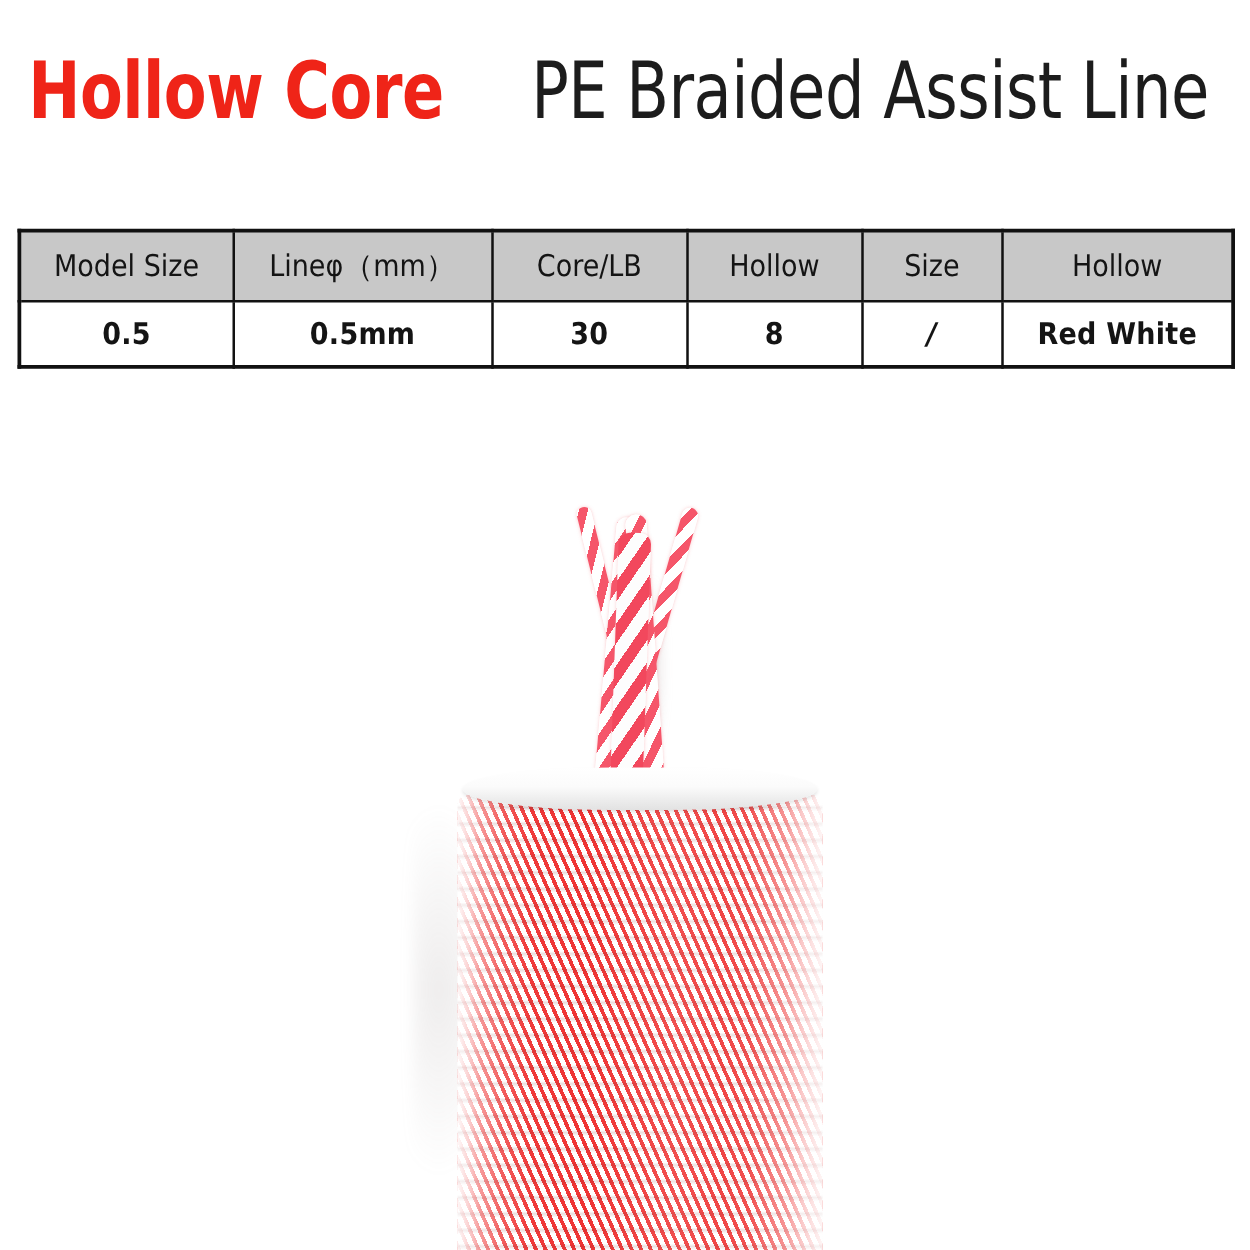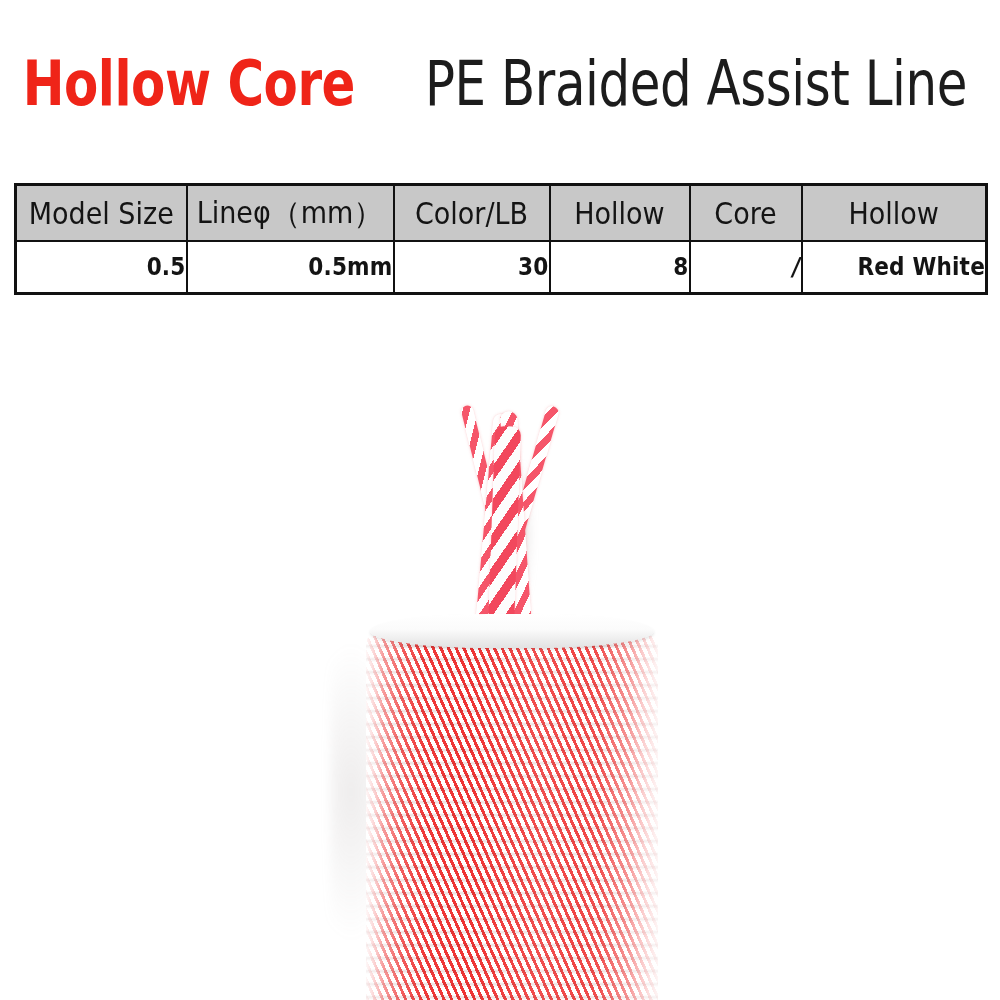--- a/index.html
+++ b/index.html
@@ -12,21 +12,21 @@
     height: 1000px;
     position: relative;
     overflow: hidden;
     font-family: "Liberation Sans", sans-serif;
   }
 
   
   .title-bar {
     position: absolute;
     left: 0;
-    top: 52px;
+    top: 41px;
     width: 1000px;
     text-align: right;
     white-space: nowrap;
     line-height: 1;
   }
   .title-part {
     display: inline-block;
     font-family: "Liberation Sans Narrow", "DejaVu Sans Condensed", "Liberation Sans", sans-serif;
     font-size: 63px;
     letter-spacing: -0.5px;
@@ -69,31 +69,30 @@
     text-align: center;
     vertical-align: middle;
     padding: 0;
     color: #141414;
   }
   table.spec-table thead th {
     background: #c8c8c8;
     height: 54px;
     font-weight: normal;
     font-family: "Liberation Sans Narrow", "DejaVu Sans Condensed", "Liberation Sans", sans-serif;
-    font-size: 30px;
+    font-size: 24px;
     letter-spacing: 0px;
   }
   table.spec-table tbody td {
     background: #ffffff;
     height: 50px;
     font-family: "Liberation Sans Narrow", "DejaVu Sans Condensed", "Liberation Sans", sans-serif;
     font-size: 24px;
     font-weight: bold;
     letter-spacing: 0.2px;
-    text-align: right;
   }
   table.spec-table tbody td.slash {
     font-style: italic;
     font-weight: bold;
   }
 
   
   .product-photo {
     position: absolute;
     left: 0;
@@ -252,23 +251,23 @@
         <col class="c1">
         <col class="c2">
       <col class="c3">
         <col class="c4">
         <col class="c5">
     </colgroup>
     <thead>
       <tr>
         <th>Model Size</th>
         <th>Lineφ（mm）</th>
-        <th>Color/LB</th>
+        <th>Core/LB</th>
         <th>Hollow</th>
-        <th>Core</th>
+        <th>Size</th>
         <th>Hollow</th>
       </tr>
     </thead>
     <tbody>
       <tr>
         <td>0.5</td>
         <td>0.5mm</td>
         <td>30</td>
         <td>8</td>
         <td class="slash">/</td>

